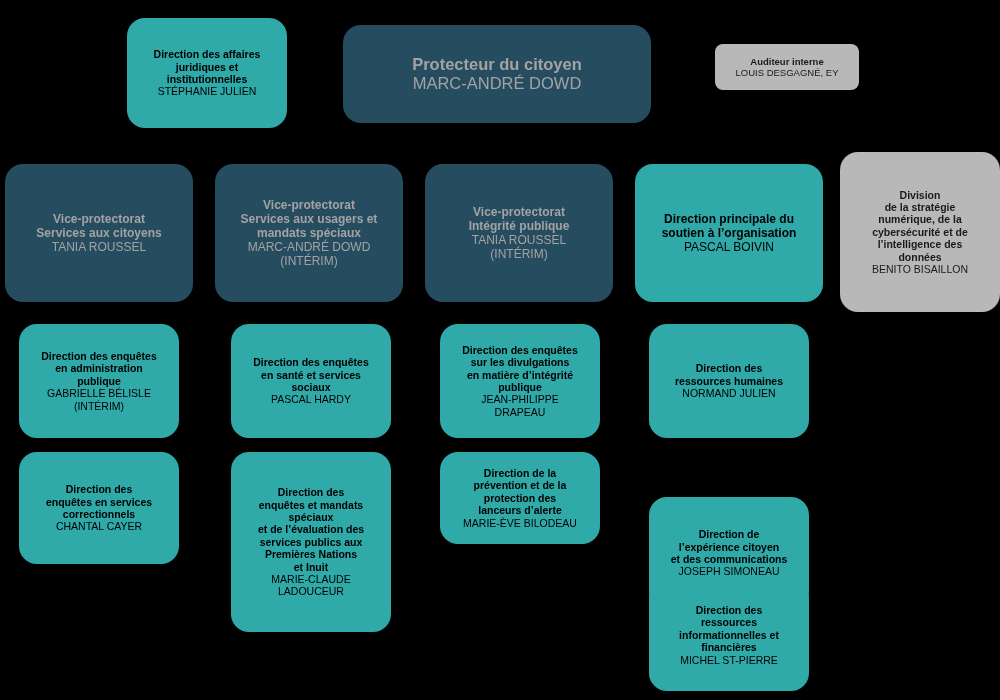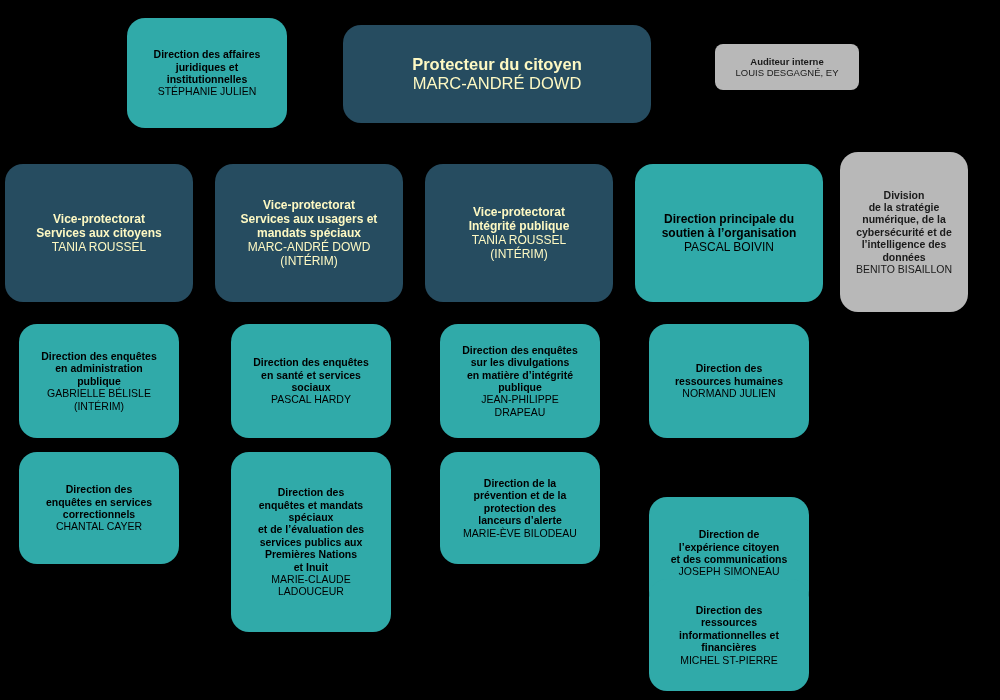--- a/index.html
+++ b/index.html
@@ -42,21 +42,21 @@
     font-weight: normal;
     display: block;
     white-space: pre-line;
   }
   .theme-teal {
     background: #30AAA9;
     color: #000000;
   }
   .theme-navy {
     background: #264C60;
-    color: #fef9c3;
+    color: #a3a3a3;
   }
   .theme-gray {
     background: #B8B8B8;
     color: #1a1a1a;
   }
   .sz-sm  { font-size: 10.5px; }
   .sz-md  { font-size: 12px; }
   .sz-lg  { font-size: 16.5px; }
   .sz-xs  { font-size: 9.5px; text-align: right; }
   .radius-sm { border-radius: 8px; }
@@ -104,21 +104,21 @@
     <span class="person">TANIA ROUSSEL
 (INTÉRIM)</span>
   </div>
 
   <div class="node theme-teal sz-md radius-lg" style="left:635px; top:164px; width:188px; height:138px;">
     <span class="title">Direction principale du
 soutien à l’organisation</span>
     <span class="person">PASCAL BOIVIN</span>
   </div>
 
-  <div class="node theme-gray sz-sm radius-lg" style="left:840px; top:152px; width:128px; height:160px;">
+  <div class="node theme-gray sz-sm radius-lg" style="left:840px; top:152px; width:160px; height:160px;">
     <span class="title">Division
 de la stratégie
 numérique, de la
 cybersécurité et de
 l’intelligence des
 données</span>
     <span class="person">BENITO BISAILLON</span>
   </div>
 
   <div class="node theme-teal sz-sm radius-lg" style="left:19px; top:324px; width:160px; height:114px;">
@@ -163,21 +163,21 @@
 enquêtes et mandats
 spéciaux
 et de l’évaluation des
 services publics aux
 Premières Nations
 et Inuit</span>
     <span class="person">MARIE-CLAUDE
 LADOUCEUR</span>
   </div>
 
-  <div class="node theme-teal sz-sm radius-lg" style="left:440px; top:452px; width:160px; height:112px;">
+  <div class="node theme-teal sz-sm radius-lg" style="left:440px; top:452px; width:160px; height:92px;">
     <span class="title">Direction de la
 prévention et de la
 protection des
 lanceurs d’alerte</span>
     <span class="person">MARIE-ÈVE BILODEAU</span>
   </div>
 
   <div class="node theme-teal sz-sm radius-lg" style="left:649px; top:452px; width:160px; height:112px;margin-top:45px;">
     <span class="title">Direction de
 l’expérience citoyen

